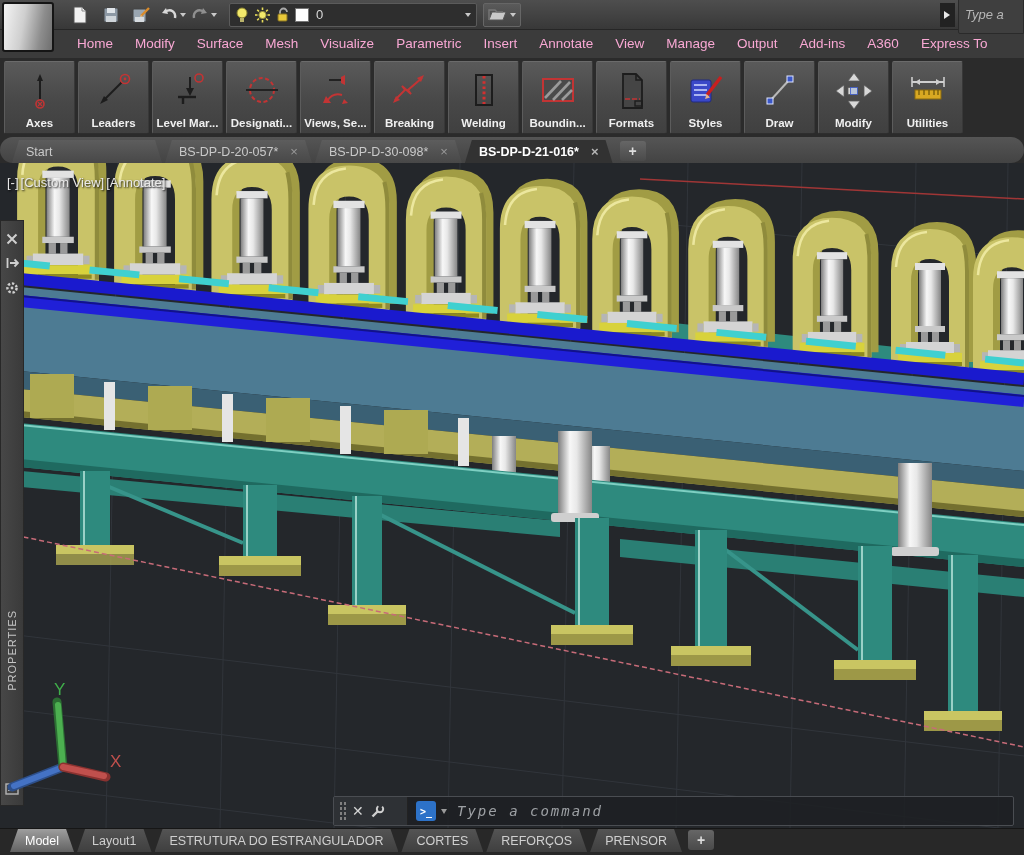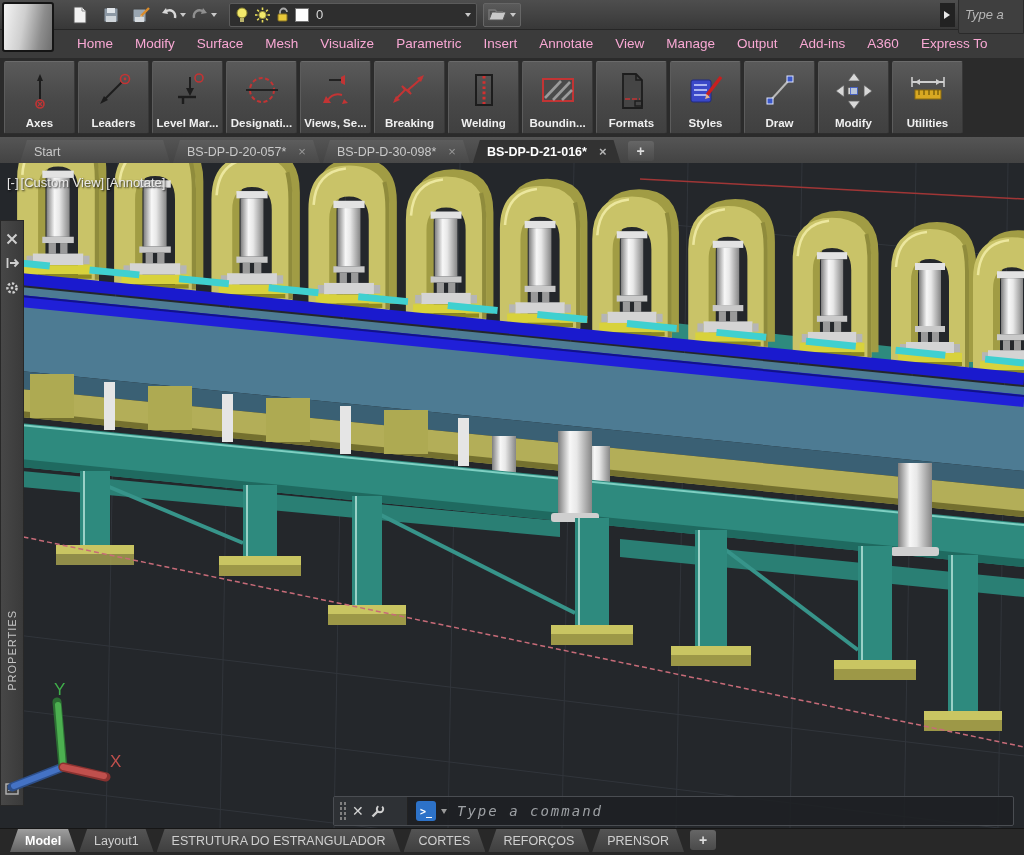--- a/index.html
+++ b/index.html
@@ -37,21 +37,21 @@
   
   .ribbon-panels { height:79px; background:#2b2b2b; display:flex; padding:3px 0 3px 4px; }
   .panel { width:71px; flex:none; margin-right:3px; border-radius:2px;
            border:1px solid; border-color:#6b6b6b #383838 #2e2e2e #5c5c5c;
            background:linear-gradient(#5a5a5a,#484848 55%,#404040);
            display:flex; flex-direction:column; align-items:center;font-weight:bold; }
   .panel .picon { flex:1; display:flex; align-items:center; justify-content:center; padding-top:3px; }
   .panel .plabel { font-size:11.5px; color:#f0f0f0; padding-bottom:4px; white-space:nowrap; max-width:69px; overflow:hidden; }
 
   
-  .file-tabs { height:26px; background:linear-gradient(#555,#434343); display:flex; align-items:flex-end; padding-left:20px; }
+  .file-tabs { height:26px; background:linear-gradient(#555,#434343); display:flex; align-items:flex-end; padding-left:12px;border-radius:13px; }
   .ftab { height:23px; display:flex; align-items:center; padding:0 14px; margin-right:3px;
           background:linear-gradient(#5d5d5d,#484848); color:#c9c9c9; font-size:12.5px;
           clip-path:polygon(7px 0, calc(100% - 7px) 0, 100% 100%, 0 100%); }
   .ftab.start { width:150px; }
   .ftab.active { background:#323232; color:#ffffff; font-weight:bold;margin-top:28px; }
   .ftab .close { margin-left:12px; color:#999; font-size:13px; line-height:13px; }
   .ftab.active .close { color:#b5b5b5; }
   .add-tab { width:26px; height:20px; margin-left:4px; margin-bottom:2px; background:linear-gradient(#666,#4a4a4a);
              border-radius:3px; color:#ddd; font-size:14px; font-weight:bold; display:flex; align-items:center; justify-content:center; }
 
@@ -88,21 +88,21 @@
                font-family:"DejaVu Sans Mono",monospace; font-style:italic; font-size:14px;
                letter-spacing:2px; color:#9da0a4; }
   .cmd-input::placeholder { color:#9da0a4; }
 
   
   .layout-tabs { height:27px; background:#282828; border-top:1px solid #161616;
                  display:flex; align-items:flex-start; padding-left:10px; }
   .ltab { height:23px; display:flex; align-items:center; padding:0 15px; margin-right:3px;
           background:linear-gradient(#545454,#3f3f3f); color:#cfcfcf; font-size:12.5px;
           clip-path:polygon(8px 0, calc(100% - 8px) 0, 100% 100%, 0 100%); }
-  .ltab.active { background:linear-gradient(#9e9e9e,#626262); color:#fff; font-weight:bold; }
+  .ltab.active { background:linear-gradient(#9e9e9e,#626262); color:#fff; font-weight:normal; }
   .ladd { width:26px; height:20px; margin-left:3px; margin-top:1px; background:linear-gradient(#666,#4a4a4a);
           border-radius:3px; color:#ddd; font-size:14px; font-weight:bold; display:flex; align-items:center; justify-content:center; }
 </style>
 </head>
 <body>
 
 <div class="app">
 
   <div class="qat">
     <div class="app-btn"></div>

